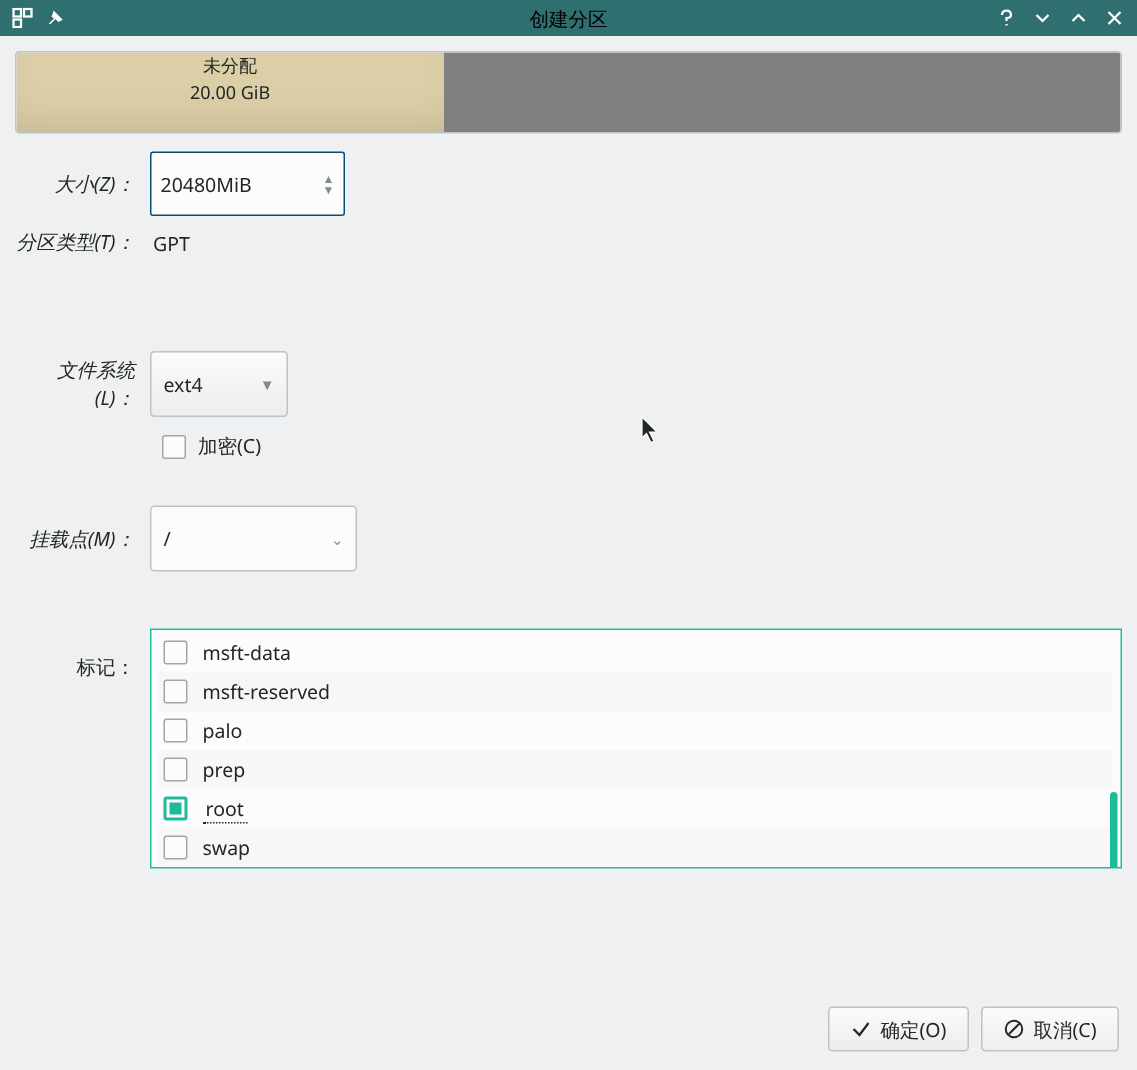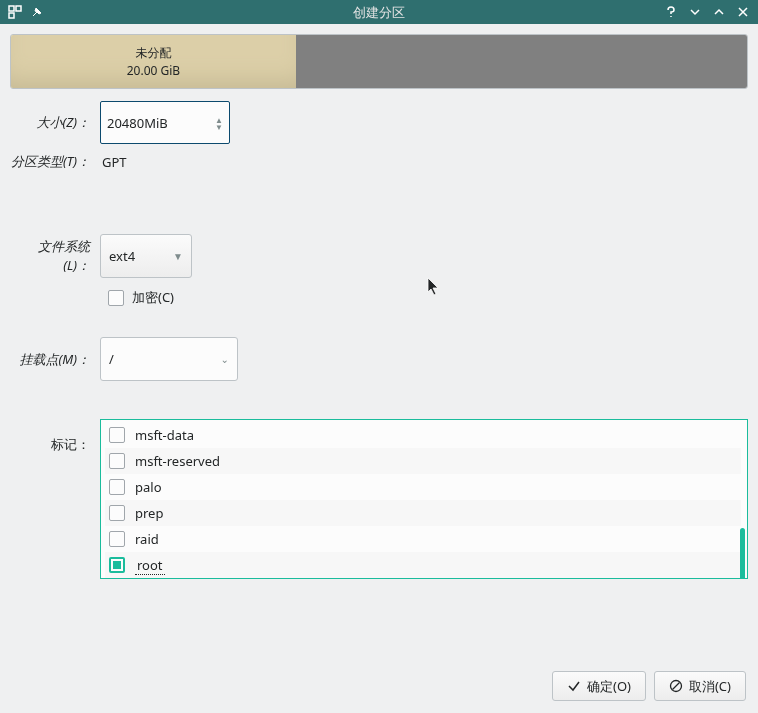--- a/index.html
+++ b/index.html
@@ -15,21 +15,21 @@
       height: 713px;
       overflow: hidden;
       color: #232627;
     }
     .titlebar {
       background: #2f6f6f;
       height: 24px;
       display: flex;
       align-items: center;
       padding: 0 8px;
-      color: #e5e5e5;
+      color: #000000;
       position: relative;
     }
     .titlebar-left {
       display: flex;
       gap: 8px;
       align-items: center;
     }
     .titlebar-title {
       position: absolute;
       left: 0;
@@ -59,21 +59,21 @@
       height: 55px;
       border: 1px solid #bdc3c7;
       border-radius: 3px;
       overflow: hidden;
       margin-bottom: 12px;
     }
     .partition-segment {
       display: flex;
       flex-direction: column;
       align-items: center;
-      justify-content: center;
+      justify-content: flex-start;
       font-size: 12px;
     }
     .seg-unallocated {
       background: #dccfa8;
       box-shadow: inset 0 -18px 24px -12px #c4b893;
     }
     .seg-rest {
       background: #808080;
     }
     .form-row {
@@ -344,24 +344,20 @@
           </div>
           <div class="flag-item">
             <div class="cb-sq"></div>
             <span class="flag-label">palo</span>
           </div>
           <div class="flag-item">
             <div class="cb-sq"></div>
             <span class="flag-label">prep</span>
           </div>
           <div class="flag-item">
-            <div class="cb-sq"></div>
-            <span class="flag-label">raid</span>
-          </div>
-          <div class="flag-item">
             <div class="cb-sq checked"></div>
             <span class="flag-label sel">root</span>
           </div>
           <div class="flag-item">
             <div class="cb-sq"></div>
             <span class="flag-label">swap</span>
           </div>
         </div>
       <div class="scroll-thumb"></div>
     </div>

